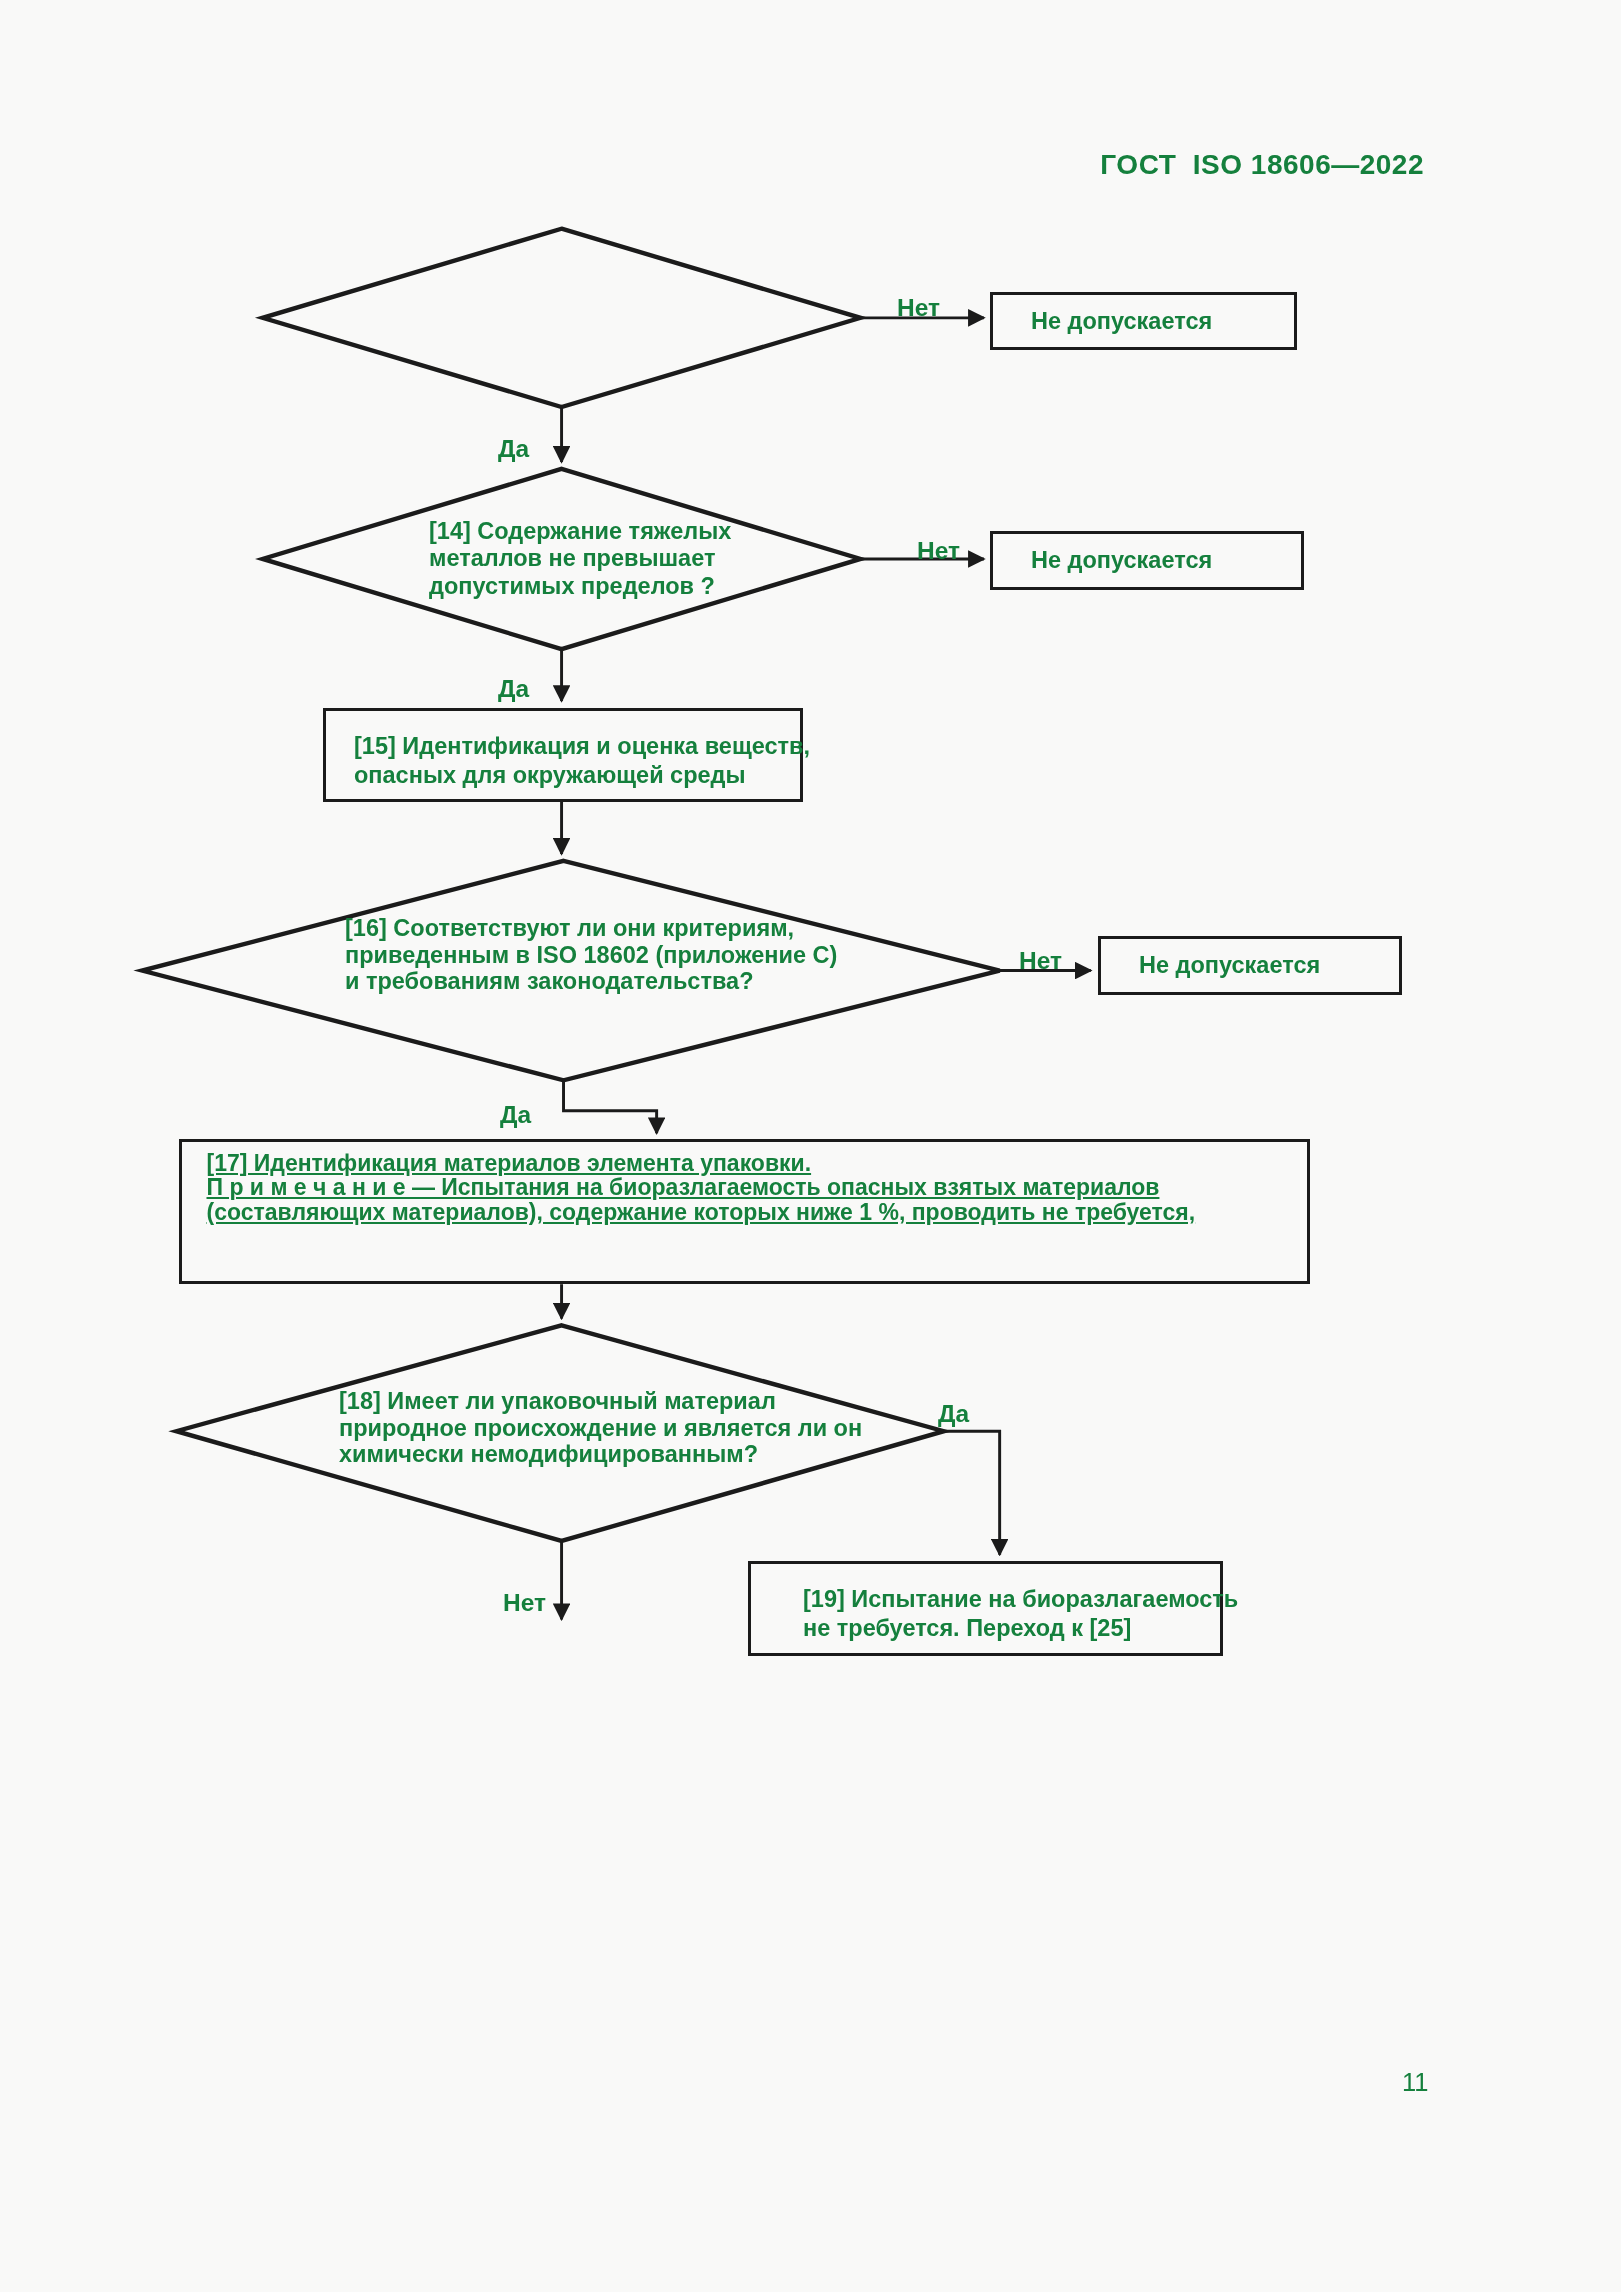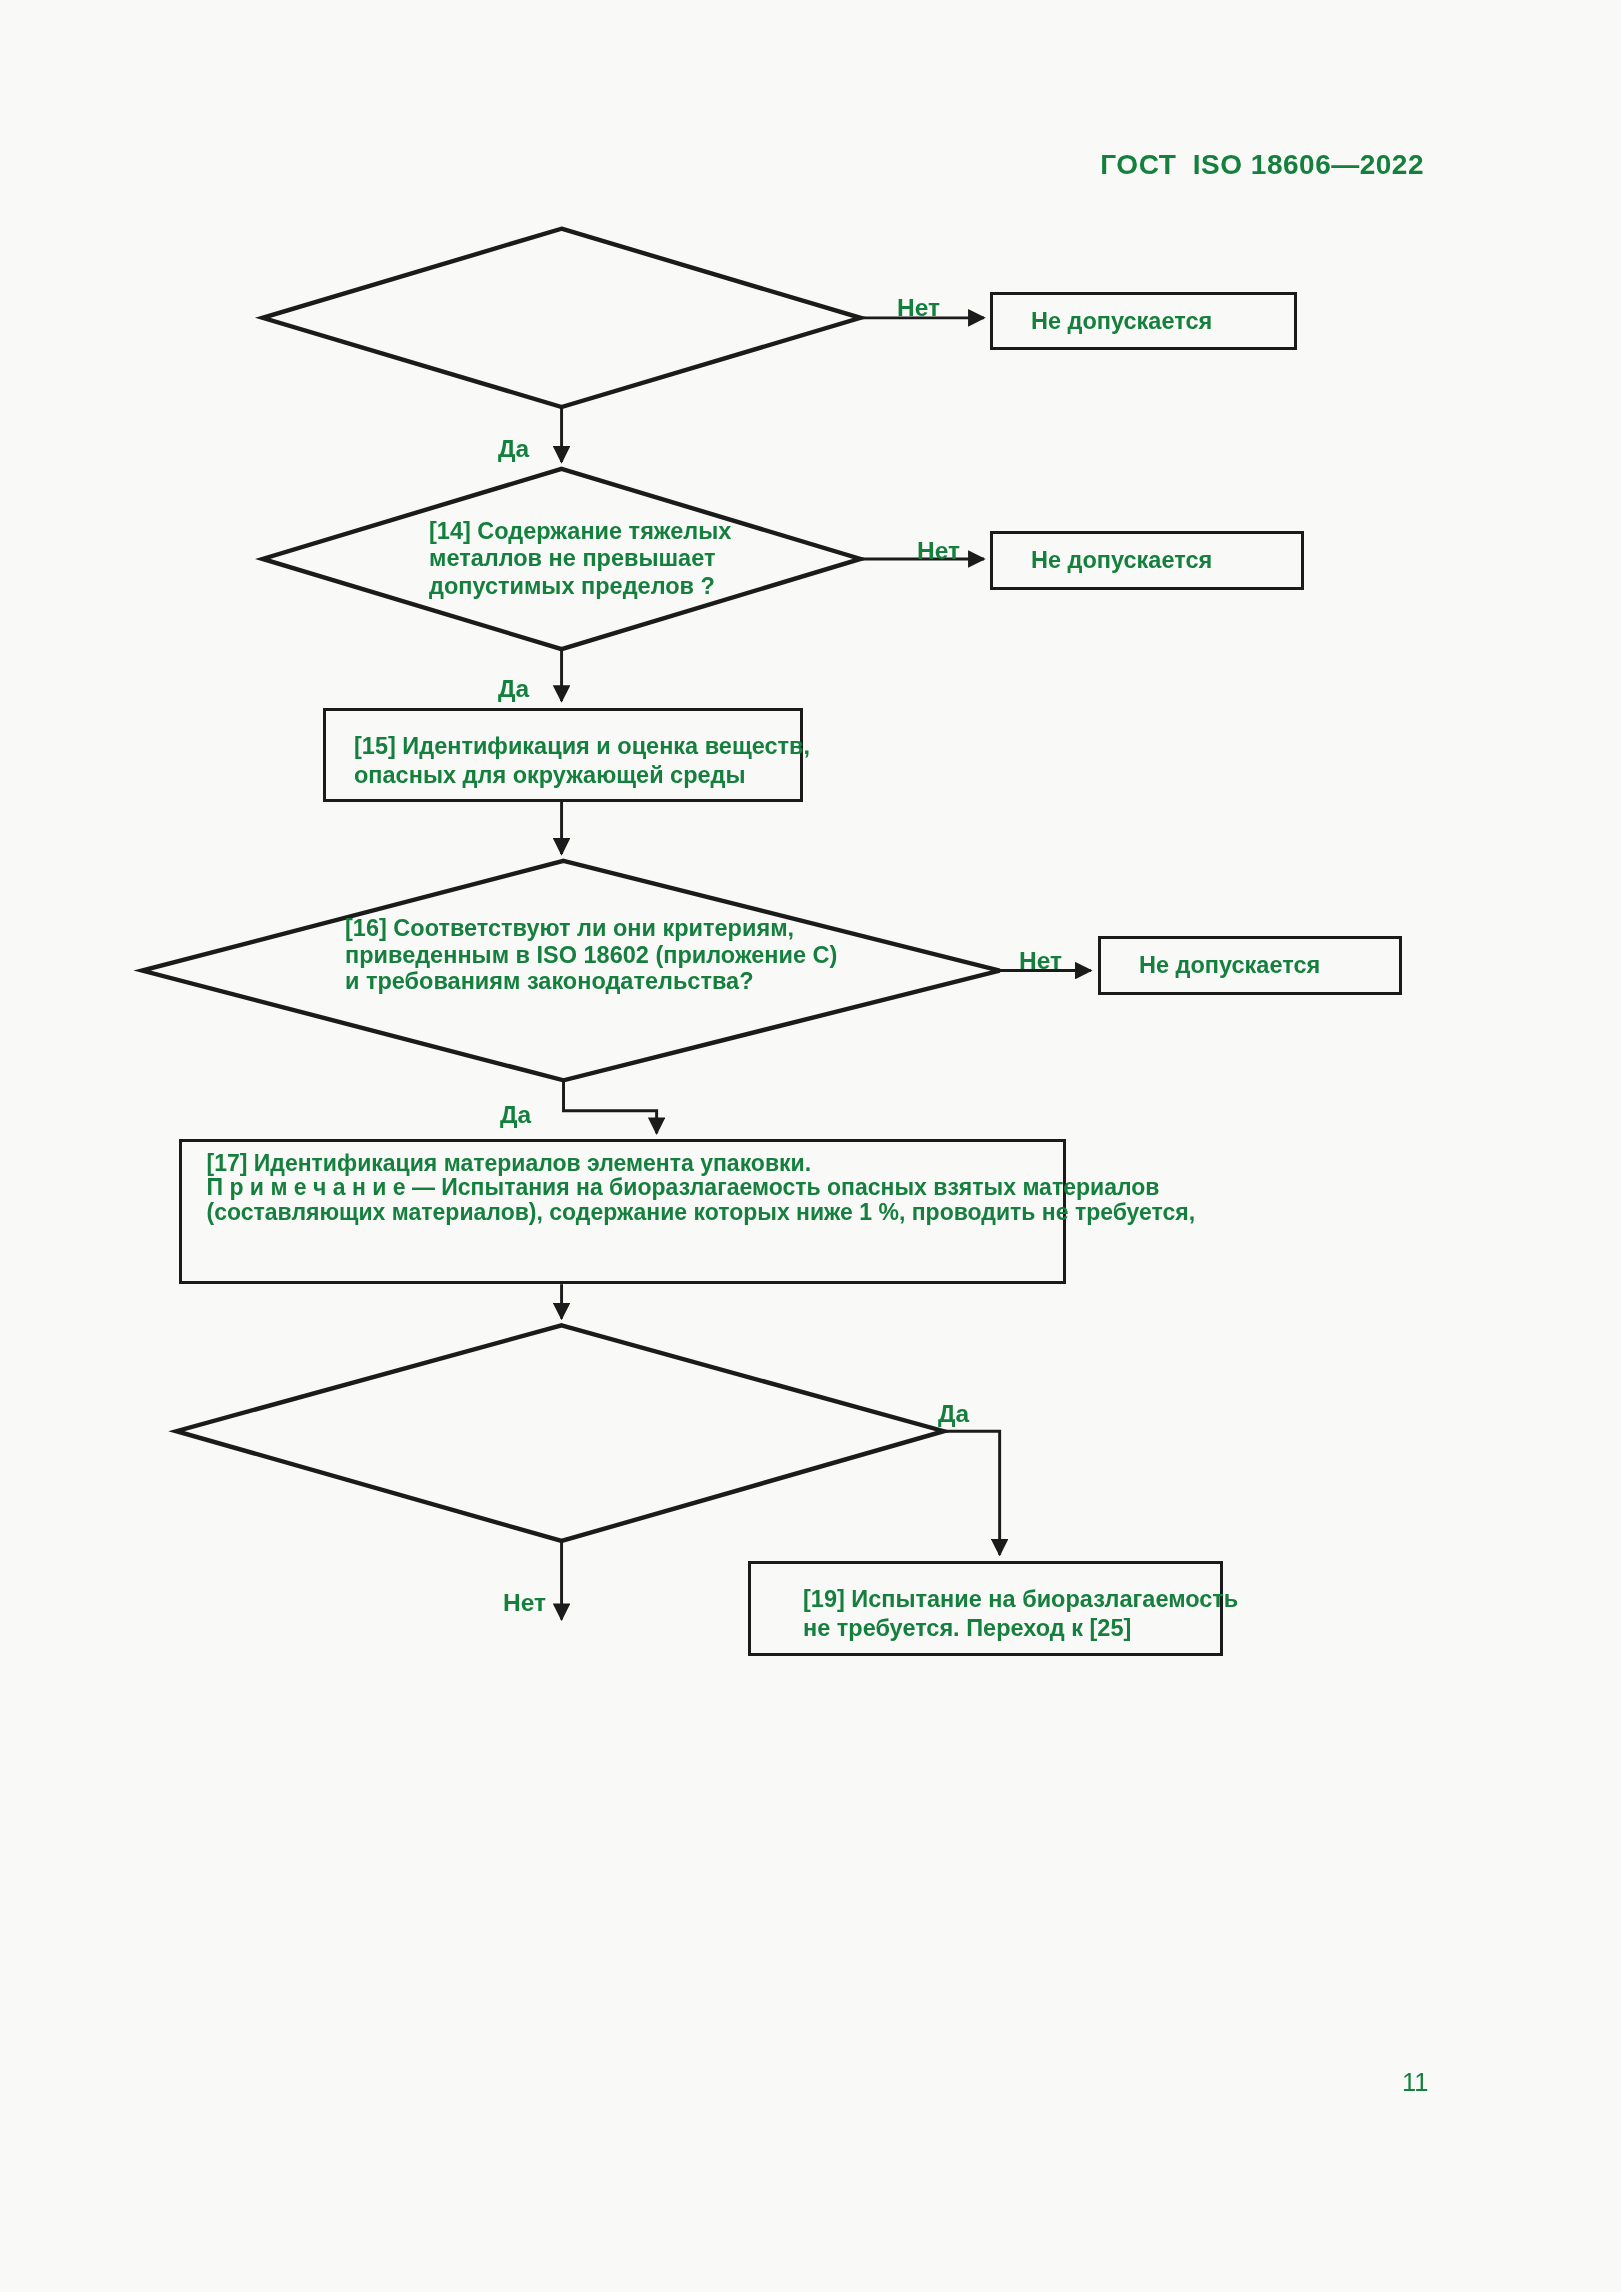--- a/index.html
+++ b/index.html
@@ -87,41 +87,46 @@
     <div>металлов не превышает</div>
     <div>допустимых пределов ?</div>
   </div>
 
   <div class="nodetext tight" style="left:345px;top:915px;">
     <div>[16] Соответствуют ли они критериям,</div>
     <div>приведенным в ISO 18602 (приложение C)</div>
     <div>и требованиям законодательства?</div>
   </div>
 
+  <div class="nodetext tight" style="left:339px;top:1388px;">
+    <div>[18] Имеет ли упаковочный материал</div>
+    <div>природное происхождение и является ли он</div>
+    <div>химически немодифицированным?</div>
+  </div>
 
   <div class="pbox center" style="left:990px;top:292px;width:307px;height:58px;">
     <span>Не допускается</span>
   </div>
 
   <div class="pbox center" style="left:990px;top:531px;width:314px;height:59px;">
     <span>Не допускается</span>
   </div>
 
   <div class="pbox center" style="left:1098px;top:936px;width:304px;height:59px;">
     <span>Не допускается</span>
   </div>
 
   <div class="pbox" style="left:323px;top:708px;width:480px;height:94px;padding:12.7px 0 0 28px;">
     <div class="boxlines">
       <div>[15] Идентификация и оценка веществ,</div>
       <div>опасных для окружающей среды</div>
     </div>
   </div>
 
-  <div class="pbox" style="left:179px;top:1139px;width:887px;height:145px;padding:8.8px 0 0 24.5px;">
+  <div class="pbox" style="left:179px;top:1139px;width:1131px;height:145px;padding:8.8px 0 0 24.5px;text-decoration:underline;">
     <div class="boxlines17">
       <div>[17] Идентификация материалов элемента упаковки.</div>
       <div>П р и м е ч а н и е — Испытания на биоразлагаемость опасных взятых материалов</div>
       <div>(составляющих материалов), содержание которых ниже 1 %, проводить не требуется,</div>
     </div>
   </div>
 
   <div class="pbox" style="left:748px;top:1561px;width:475px;height:95px;padding:12.7px 0 0 52px;">
     <div class="boxlines">
       <div>[19] Испытание на биоразлагаемость</div>

